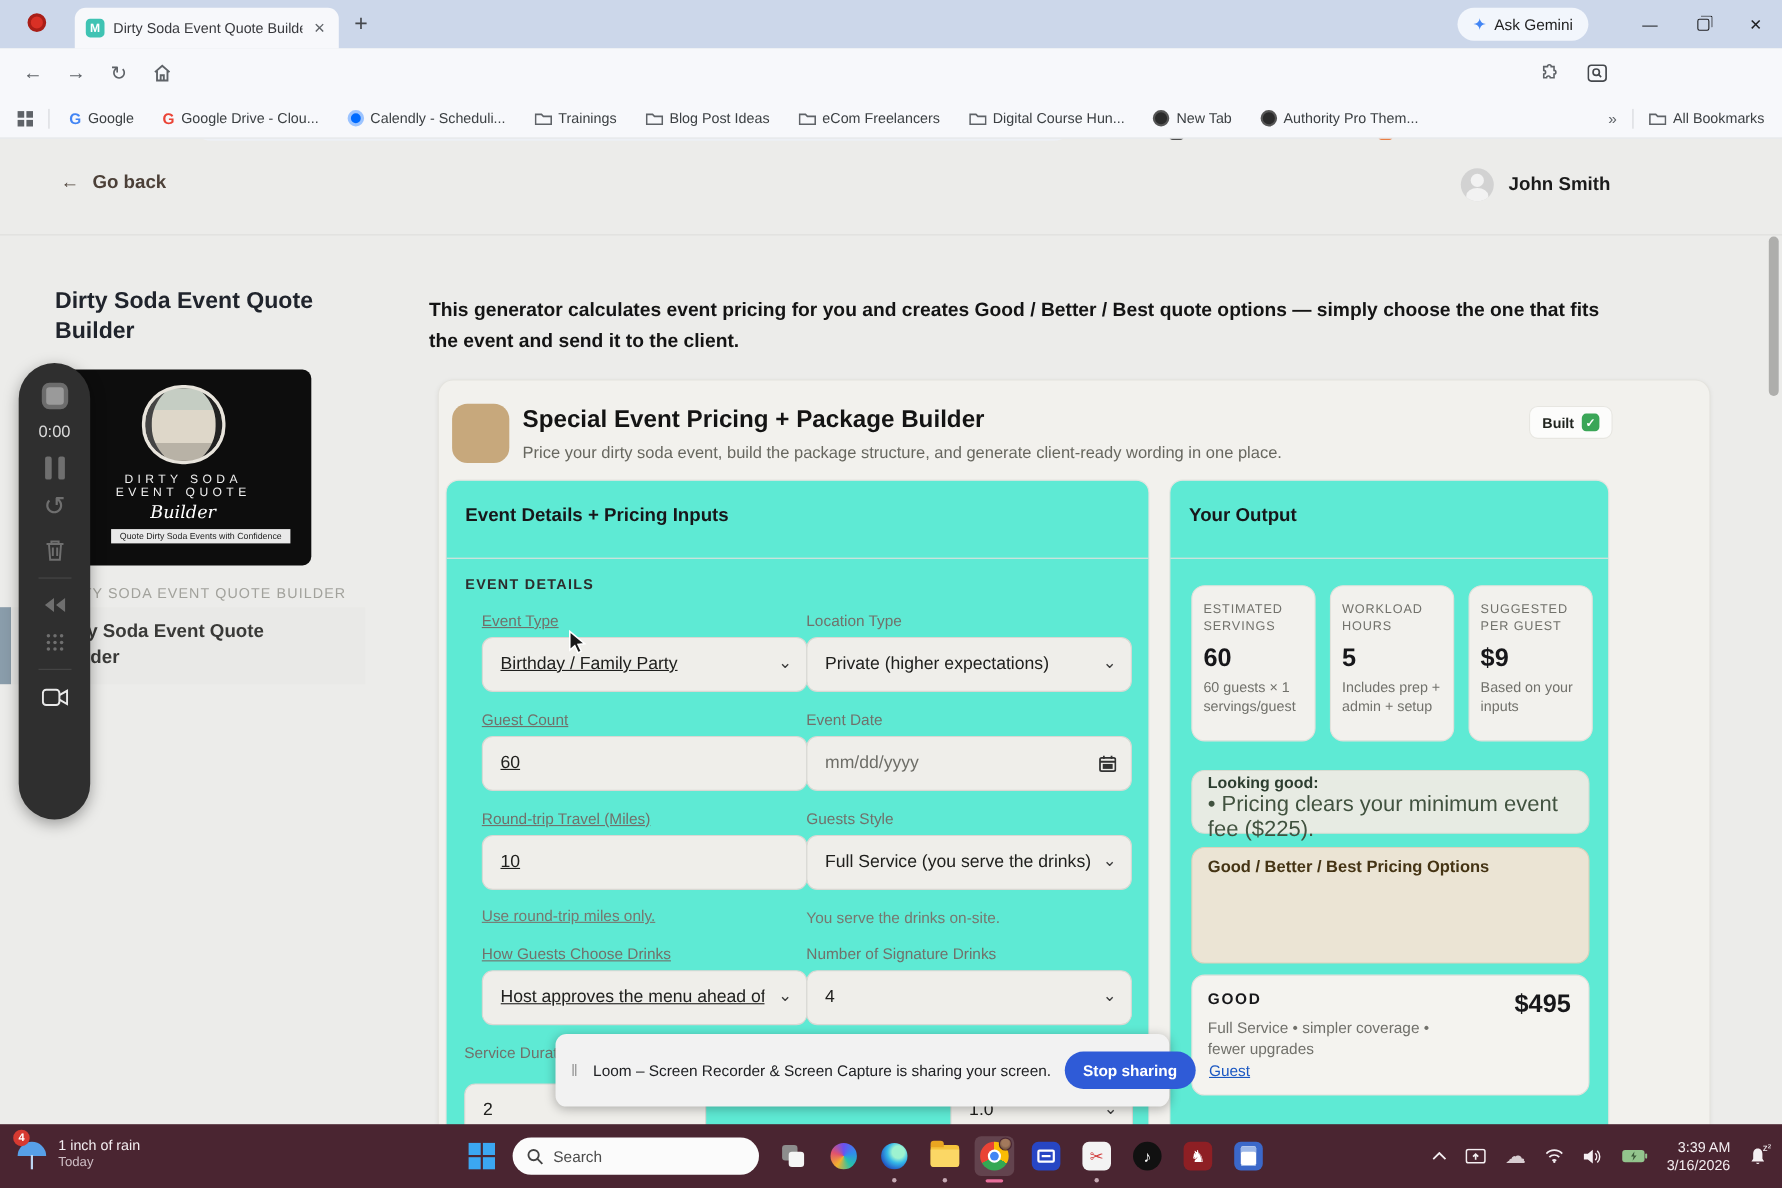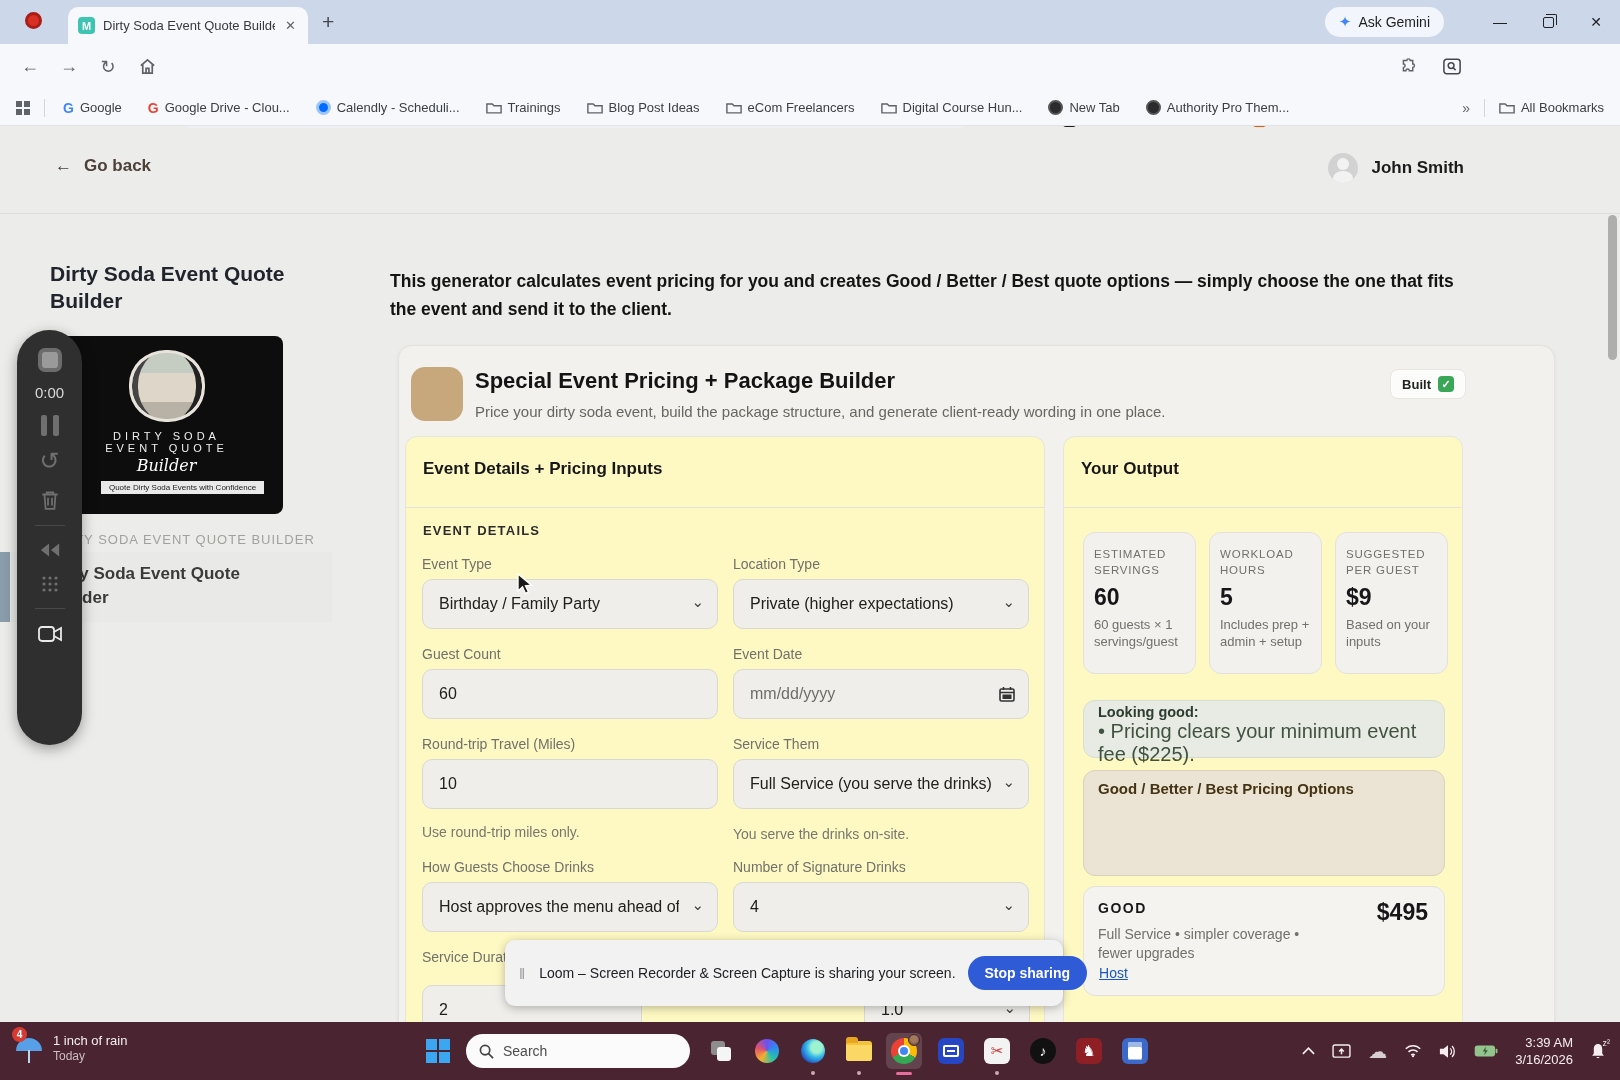--- a/index.html
+++ b/index.html
@@ -92,34 +92,34 @@
           border:1px solid #e4e3de; border-radius:14px; box-shadow:0 1px 4px rgba(0,0,0,.05); }
   .card-icon { position:absolute; left:12px; top:21px; width:52px; height:54px; border-radius:14px; background:#c7a87c; }
   .card-title { position:absolute; left:76px; top:22px; font-size:22px; font-weight:bold; color:#141414; }
   .card-sub { position:absolute; left:76px; top:57px; font-size:15px; color:#67675f; }
   .built-badge { position:absolute; right:88px; top:23px; height:30px; background:#fcfcfb; border:1px solid #e7e6e1;
                  border-radius:8px; display:flex; align-items:center; gap:7px; padding:0 11px;
                  font-size:13px; font-weight:bold; color:#20241f; }
   .built-check { width:16px; height:16px; border-radius:4px; background:#3aa657; color:#fff; font-size:11px;
                  display:flex; align-items:center; justify-content:center; }
 
-  .panel { position:absolute; top:90px; background:#fef9c3; border:1px solid #e5e4df; border-radius:12px; }
+  .panel { position:absolute; top:90px; background:#5eead4; border:1px solid #e5e4df; border-radius:12px; }
   .panel-form { left:6px; width:640px; height:604px; }
   .panel-out { left:664px; width:400px; height:604px; }
   .panel-title { position:absolute; left:17px; top:22px; font-size:17px; font-weight:bold; color:#17171a; }
   .panel-hr { position:absolute; left:0; right:0; top:70px; height:1px; background:#e3e2dd; }
   .sec-label { position:absolute; left:17px; top:86px; font-size:13px; font-weight:bold; letter-spacing:1.2px; color:#2c2c2c; }
 
   .f-label { position:absolute; font-size:14px; color:#71716b; }
   .f-input { position:absolute; height:50px; background:#efeeea; border:1px solid #d9d8d3; border-radius:10px;
              display:flex; align-items:center; padding:16px 16px; font-size:16px; color:#20201e; }
   .f-input.ph { color:#6e6e68; }
   .f-chev { position:absolute; right:13px; font-size:15px; color:#3c3c3c; top:13px; }
   .helper { position:absolute; font-size:14px; color:#77776f; }
-  .col1 { left:16px; width:296px; } .col2 { left:327px; width:296px; }
+  .col1 { left:32px; width:296px;text-decoration:underline; } .col2 { left:327px; width:296px; }
 
   .stat-card { position:absolute; top:95px; width:113px; height:142px; background:#f2f1ed;
                border:1px solid #e2e1db; border-radius:12px; padding:13px 10px; }
   .stat-label { font-size:11.5px; letter-spacing:.8px; color:#71716b; line-height:16px; }
   .stat-value { font-size:23px; font-weight:bold; color:#17171a; margin-top:6px; }
   .stat-desc { font-size:13px; color:#71716b; line-height:17px; margin-top:5px; }
 
   .note-good { position:absolute; left:19px; width:362px; top:263px; height:58px; background:#e7ebe3;
                border:1px solid #d7ddd2; border-radius:12px; padding:3px 14px; }
   .note-good .t { font-size:14.5px; font-weight:bold; color:#2d3e30; }
@@ -440,21 +440,21 @@
       <div class="f-input ph col2" style="top:232px">
         <span>mm/dd/yyyy</span>
         <svg style="position:absolute;right:13px;top:16px" width="16" height="16" viewBox="0 0 16 16" fill="none" stroke="#333" stroke-width="1.6">
             <rect x="1" y="3" width="14" height="12" rx="1.5"></rect>
             <path d="M1 6.5 H15 M4.5 1 V4 M11.5 1 V4"></path>
             <rect x="3.5" y="8.5" width="9" height="4.5" fill="#333" stroke="none"></rect>
           </svg>
       </div>
 
       <div class="f-label col1" style="top:299px">Round-trip Travel (Miles)</div>
-      <div class="f-label col2" style="top:299px">Service Them</div>
+      <div class="f-label col2" style="top:299px">Guests Style</div>
       <div class="f-input col1" style="top:322px">
         <span>10</span>
       </div>
       <div class="f-input col2" style="top:322px">
         <span>Full Service (you serve the drinks)</span>
         <span class="f-chev">⌄</span>
       </div>
       <div class="helper col1" style="top:387px">Use round-trip miles only.</div>
       <div class="helper col2" style="top:389px">You serve the drinks on-site.</div>
 
@@ -550,21 +550,21 @@
     <svg class="lm-cam" width="24" height="18" viewBox="0 0 24 18" fill="none" stroke="currentColor" stroke-width="1.8">
         <rect x="1" y="2" width="15" height="14" rx="3"></rect>
         <path d="M16 7 L23 3 V15 L16 11" fill="none"></path>
       </svg>
   </div>
 
   <div class="share-bar">
     <span class="grip">‖</span>
     <span class="share-msg">Loom – Screen Recorder &amp; Screen Capture is sharing your screen.</span>
     <span class="stop-btn">Stop sharing</span>
-    <span class="hide-link">Host</span>
+    <span class="hide-link">Guest</span>
   </div>
 
   <div class="taskbar">
     <div class="weather">
       <div class="umbrella">
         <div class="umb-top"></div>
           <div class="umb-stem"></div>
         <div class="umb-badge">4</div>
       </div>
       <div class="weather-txt">

